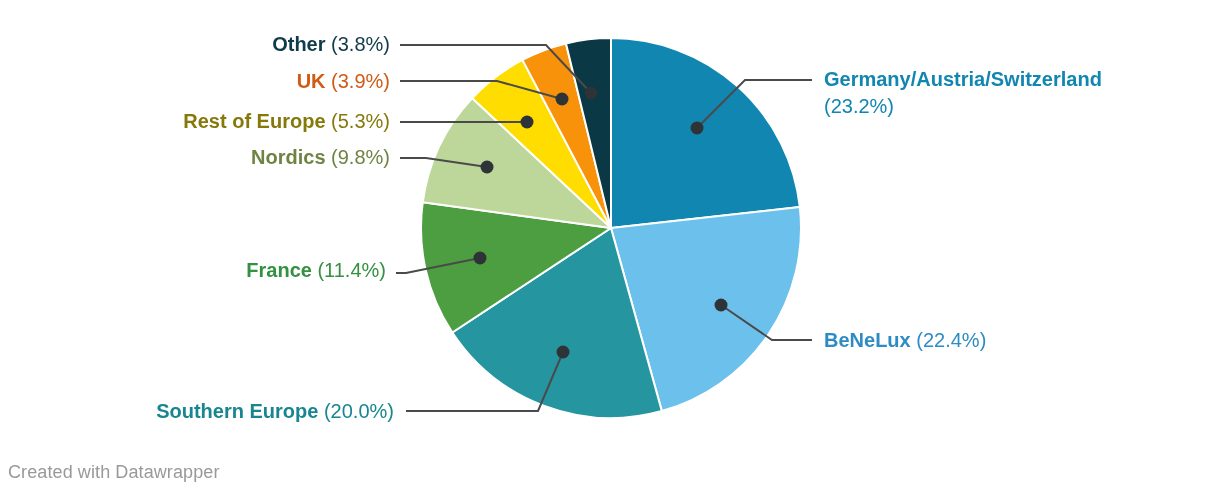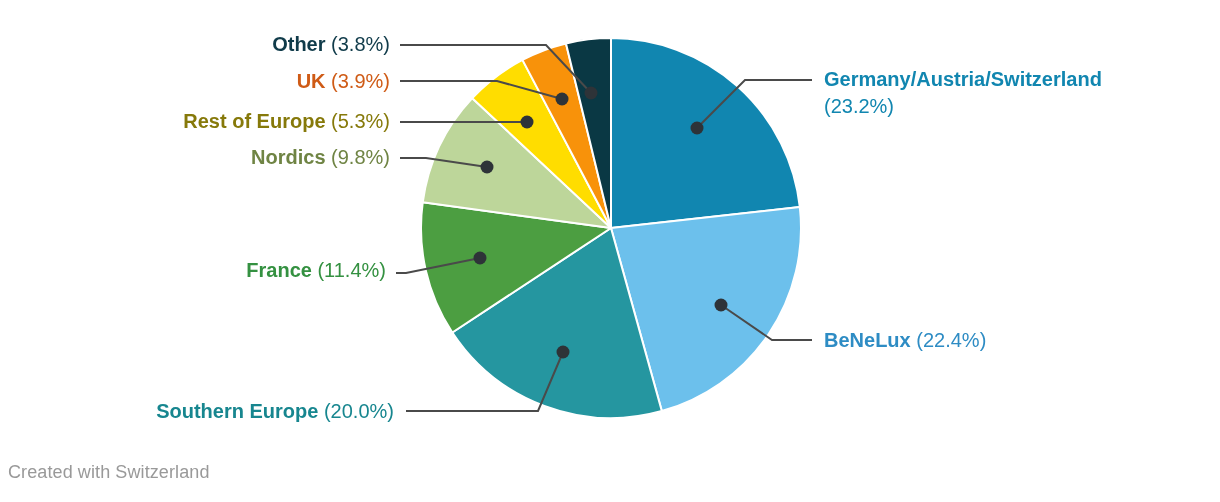--- a/index.html
+++ b/index.html
@@ -107,13 +107,13 @@
         <text x="394" y="418" text-anchor="end" class="callout-label" fill="#17868f"><tspan class="callout-name">Southern Europe</tspan><tspan class="callout-pct"> (20.0%)</tspan></text>
         <text x="386" y="277" text-anchor="end" class="callout-label" fill="#349141"><tspan class="callout-name">France</tspan><tspan class="callout-pct"> (11.4%)</tspan></text>
         <text x="390" y="164" text-anchor="end" class="callout-label" fill="#6f8444"><tspan class="callout-name">Nordics</tspan><tspan class="callout-pct"> (9.8%)</tspan></text>
         <text x="390" y="128" text-anchor="end" class="callout-label" fill="#86790a"><tspan class="callout-name">Rest of Europe</tspan><tspan class="callout-pct"> (5.3%)</tspan></text>
         <text x="390" y="88" text-anchor="end" class="callout-label" fill="#cf5b16"><tspan class="callout-name">UK</tspan><tspan class="callout-pct"> (3.9%)</tspan></text>
         <text x="390" y="51" text-anchor="end" class="callout-label" fill="#103b4a"><tspan class="callout-name">Other</tspan><tspan class="callout-pct"> (3.8%)</tspan></text>
       </g>
   </svg>
 </div>
 
-<div class="footer-credit">Created with Switzerland</div>
+<div class="footer-credit">Created with Datawrapper</div>
 
 </body></html>

